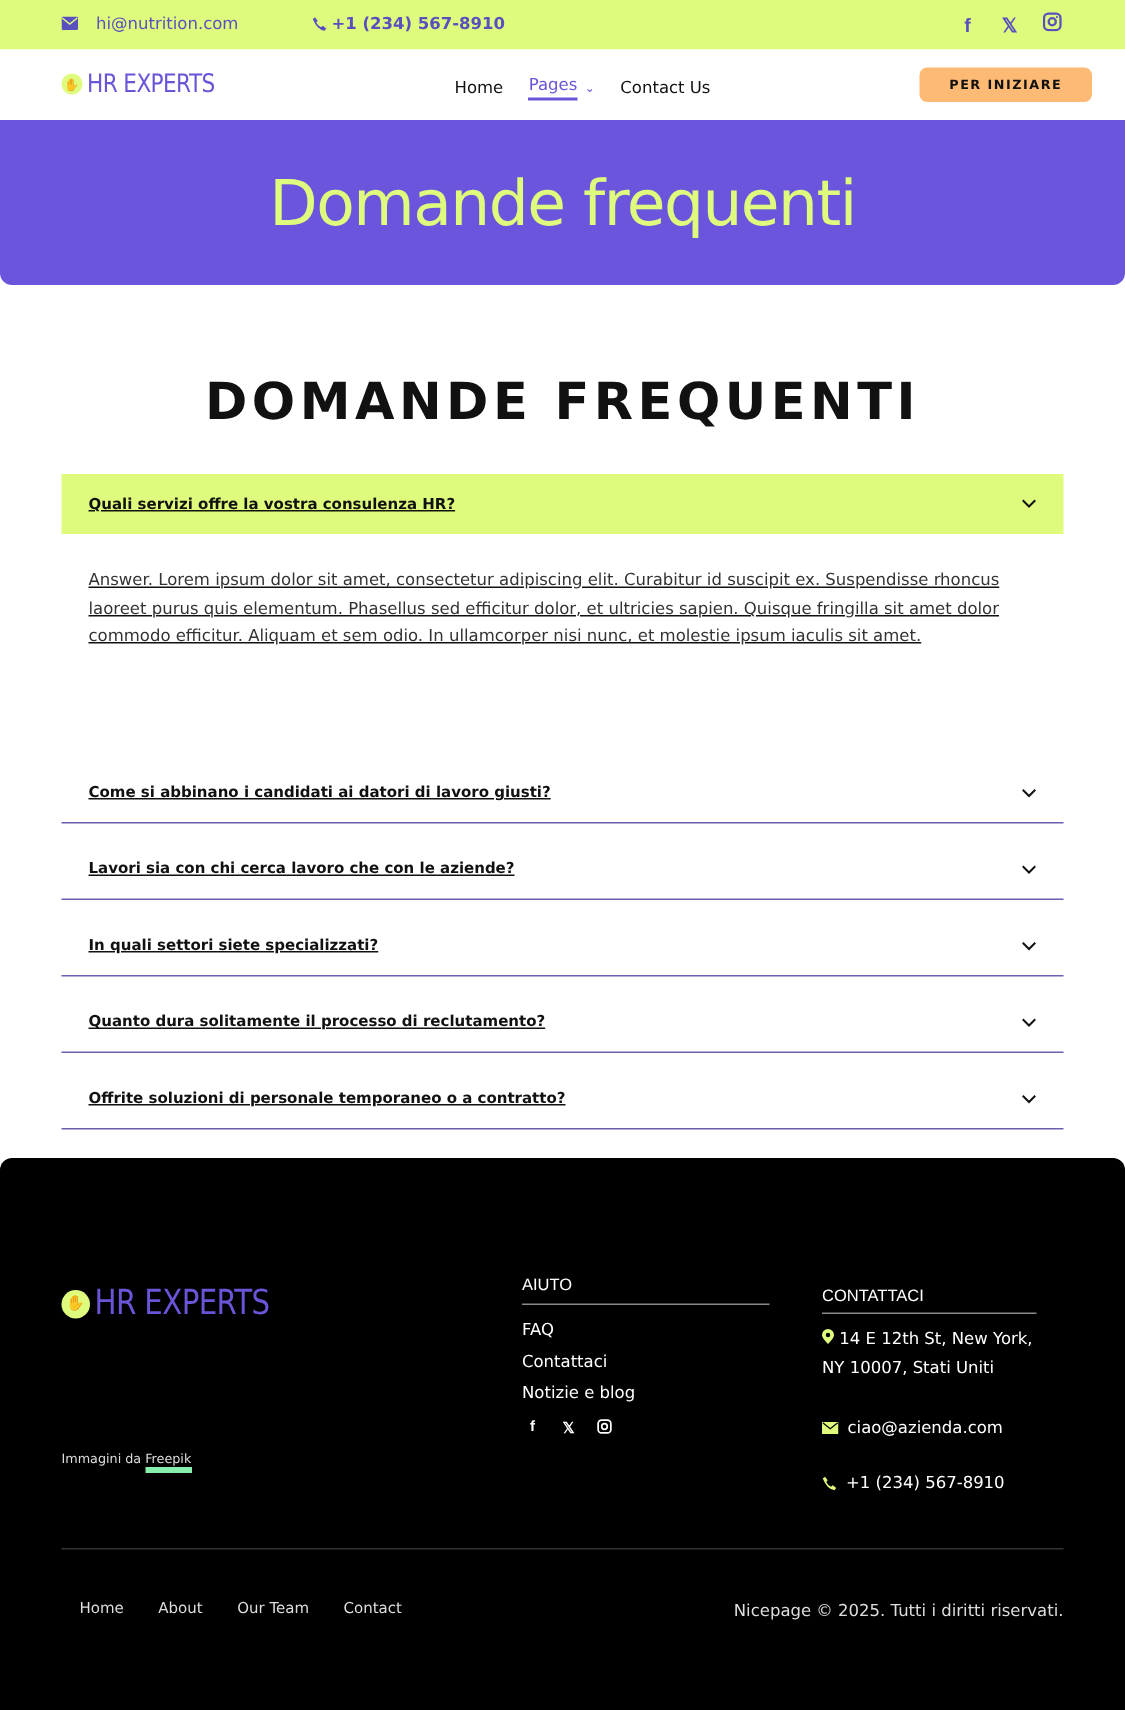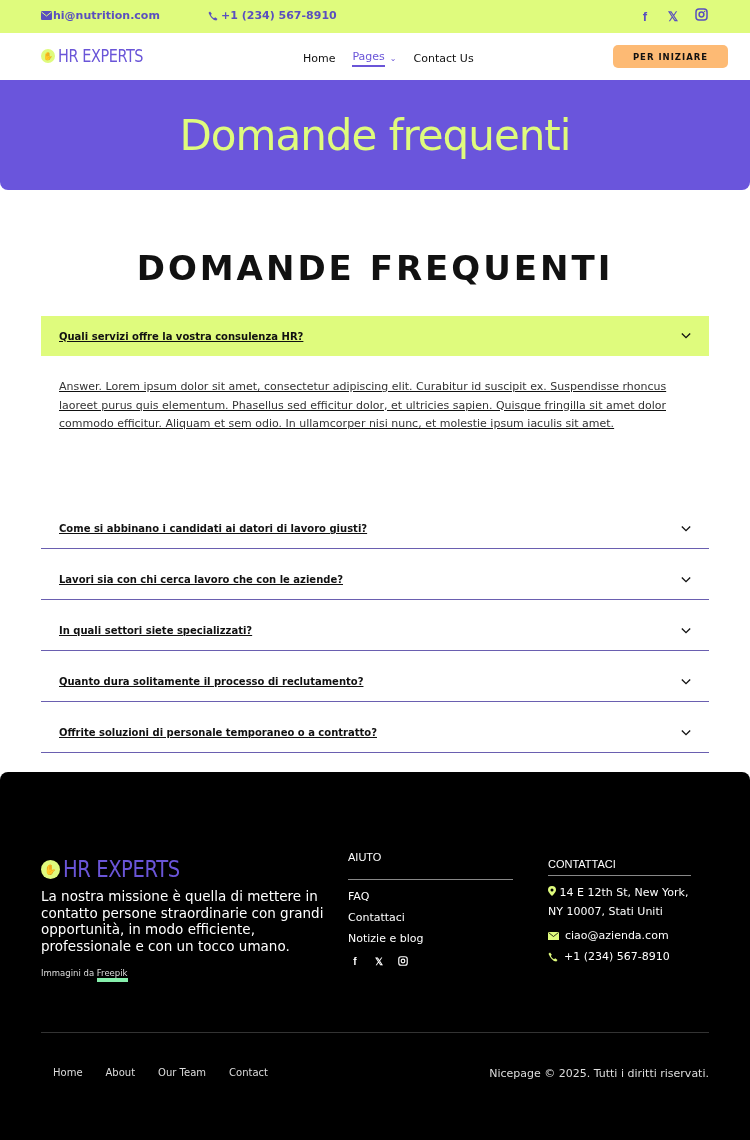--- a/index.html
+++ b/index.html
@@ -1,21 +1,21 @@
 <!DOCTYPE html>
 <html><head>
 <meta charset="utf-8">
 <style>
   * { box-sizing: border-box; margin: 0; padding: 0; }
   html, body { width: 750px; background: #ffffff; }
   body { font-family: "Liberation Sans", sans-serif; color: #111; position: relative; height: 1140px; overflow: hidden; }
 
   
   .topbar { position: absolute; left: 0; top: 0; width: 750px; height: 33px; background: #dffb7d; }
-  .topbar .email { position: absolute; left: 41px; top: 9px; font-size: 11px; font-weight: bold; color: #5a4fbf; display: flex; align-items: center; gap: 1px; font-family: "DejaVu Sans", sans-serif; }
+  .topbar .email { position: absolute; left: 41px; top: 9px; font-size: 11px; font-weight: normal; color: #5a4fbf; display: flex; align-items: center; gap: 12px; font-family: "DejaVu Sans", sans-serif; }
   .topbar .phone { position: absolute; left: 208px; top: 9px; font-size: 11px; font-weight: bold; color: #5a4fbf; display: flex; align-items: center; gap: 3px; font-family: "DejaVu Sans", sans-serif; }
   .topbar .socials { position: absolute; right: 42px; top: 8px; display: flex; gap: 14px; align-items: center; }
   .topbar .socials span { color: #5a4fbf; font-size: 13px; font-weight: bold; display: inline-block; width: 14px; text-align: center; }
 
   
   .nav { position: absolute; left: 0; top: 33px; width: 750px; height: 47px; background: #fff; }
   .logo { position: absolute; left: 41px; top: 13px; display: flex; align-items: center; gap: 3px; }
   .logo .mark { width: 14px; height: 14px; border-radius: 50%; background: #dffb7d; display: flex; align-items: center; justify-content: center; font-size: 8px; color: #5a4fbf; font-weight: bold; }
   .logo .text { font-family: "DejaVu Sans", sans-serif; font-size: 17px; color: #6a55d8; letter-spacing: -0.5px; transform: scaleX(0.85); transform-origin: left; }
   .menu { position: absolute; left: 303px; top: 17px; display: flex; gap: 17px; font-size: 11px; align-items: center; font-family: "DejaVu Sans", sans-serif; }
@@ -44,31 +44,31 @@
   
   .footer { position: absolute; left: 0; top: 772px; width: 750px; height: 368px; background: #000; border-radius: 8px 8px 0 0; color: #fff; }
   .f-logo { position: absolute; left: 41px; top: 84px; display: flex; align-items: center; gap: 3px; }
   .f-logo .mark { width: 19px; height: 19px; border-radius: 50%; background: #dffb7d; display: flex; align-items: center; justify-content: center; font-size: 10px; color: #5a4fbf; font-weight: bold; }
   .f-logo .text { font-family: "DejaVu Sans", sans-serif; font-size: 23px; color: #6a55d8; letter-spacing: -0.5px; transform: scaleX(0.85); transform-origin: left; }
   .f-mission { position: absolute; left: 41px; top: 116px; width: 290px; font-family: "DejaVu Sans", sans-serif; font-size: 13.5px; line-height: 16.5px; color: #fff; }
   .f-credit { position: absolute; left: 41px; top: 196px; font-size: 8.5px; color: #ddd; font-family: "DejaVu Sans", sans-serif; }
   .f-credit a { color: #ddd; text-decoration: none; border-bottom: 4px solid #86efac; }
 
   .f-col-help { position: absolute; left: 348px; top: 79px; width: 165px; }
-  .f-col-help .head { font-size: 11px; color: #fff; padding-bottom: 16px; border-bottom: 1.5px solid #888; }
+  .f-col-help .head { font-size: 11px; color: #fff; padding-bottom: 6px; border-bottom: 1.5px solid #888; }
   .f-col-help ul { list-style: none; margin-top: 6px; }
   .f-col-help li { font-size: 11px; line-height: 21px; font-family: "DejaVu Sans", sans-serif; }
   .f-col-help li a { color: #fff; text-decoration: none; }
   .f-col-help .socials { display: flex; gap: 14px; margin-top: 7px; padding-left: 2px; }
   .f-col-help .socials span { color: #fff; font-size: 10px; font-weight: bold; width: 10px; text-align: center; }
 
   .f-col-contact { position: absolute; left: 548px; top: 86px; width: 143px; }
   .f-col-contact .head { font-size: 11px; color: #fff; padding-bottom: 5px; border-bottom: 1.5px solid #888; }
   .f-col-contact .addr { margin-top: 7px; font-size: 11px; line-height: 19px; font-family: "DejaVu Sans", sans-serif; }
-  .f-col-contact .row { display: flex; align-items: center; gap: 6px; font-size: 11px; margin-top: 8px; font-family: "DejaVu Sans", sans-serif; }
+  .f-col-contact .row { display: flex; align-items: center; gap: 6px; font-size: 11px; margin-top: 24px; font-family: "DejaVu Sans", sans-serif; }
 
   .f-divider { position: absolute; left: 41px; top: 260px; width: 668px; height: 1px; background: #333; }
   .f-bottom-links { position: absolute; left: 53px; top: 295px; display: flex; gap: 23px; font-size: 10px; font-family: "DejaVu Sans", sans-serif; }
   .f-bottom-links a { color: #ddd; text-decoration: none; }
   .f-copy { position: absolute; right: 41px; top: 295px; font-size: 11px; color: #ddd; font-family: "DejaVu Sans", sans-serif; }
 </style>
 </head>
 <body>
 
 <div class="topbar">
@@ -168,21 +168,20 @@
         </svg>
     </div>
   </div>
 </div>
 
 <div class="footer">
   <div class="f-logo">
     <div class="mark">✋</div>
     <span class="text">HR EXPERTS</span>
   </div>
-  <p class="f-mission">La nostra missione è quella di mettere in contatto persone straordinarie con grandi opportunità, in modo efficiente, professionale e con un tocco umano.</p>
   <div class="f-credit">
     <span>Immagini da</span>
     <a href="#">Freepik</a>
   </div>
 
   <div class="f-col-help">
     <div class="head">AIUTO</div>
     <ul>
       <li><a href="#">FAQ</a></li>
       <li><a href="#">Contattaci</a></li>

